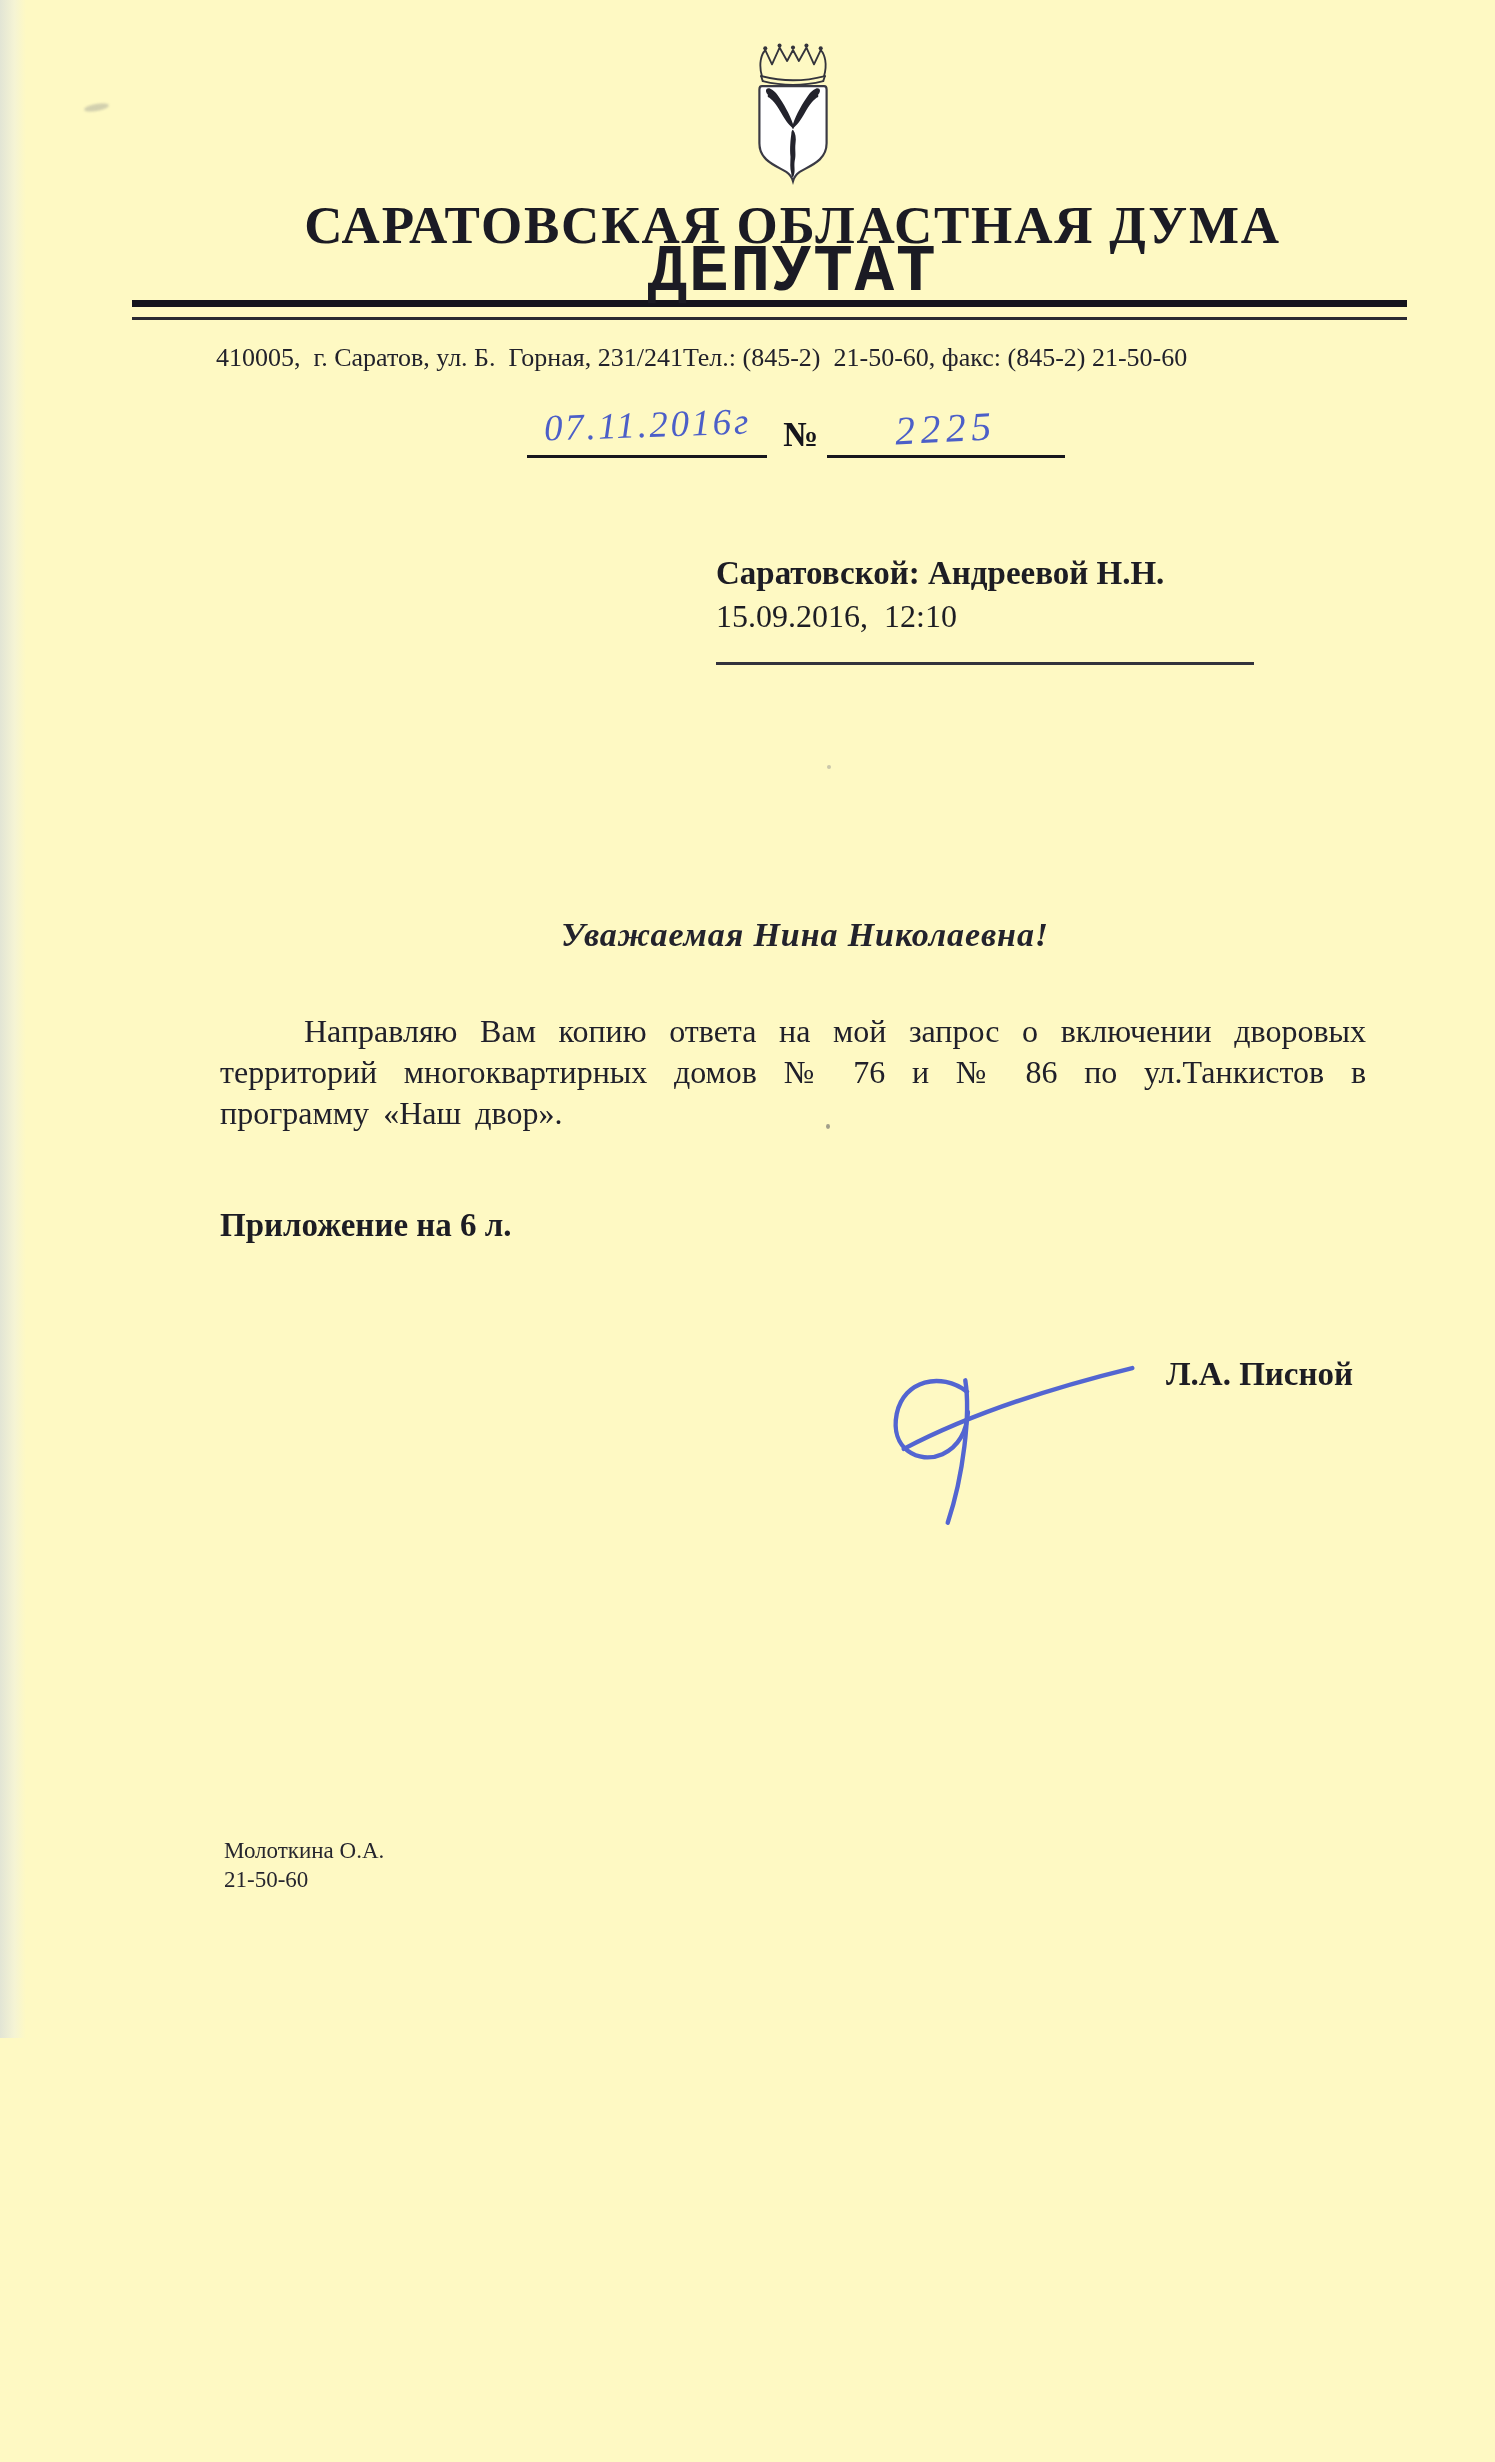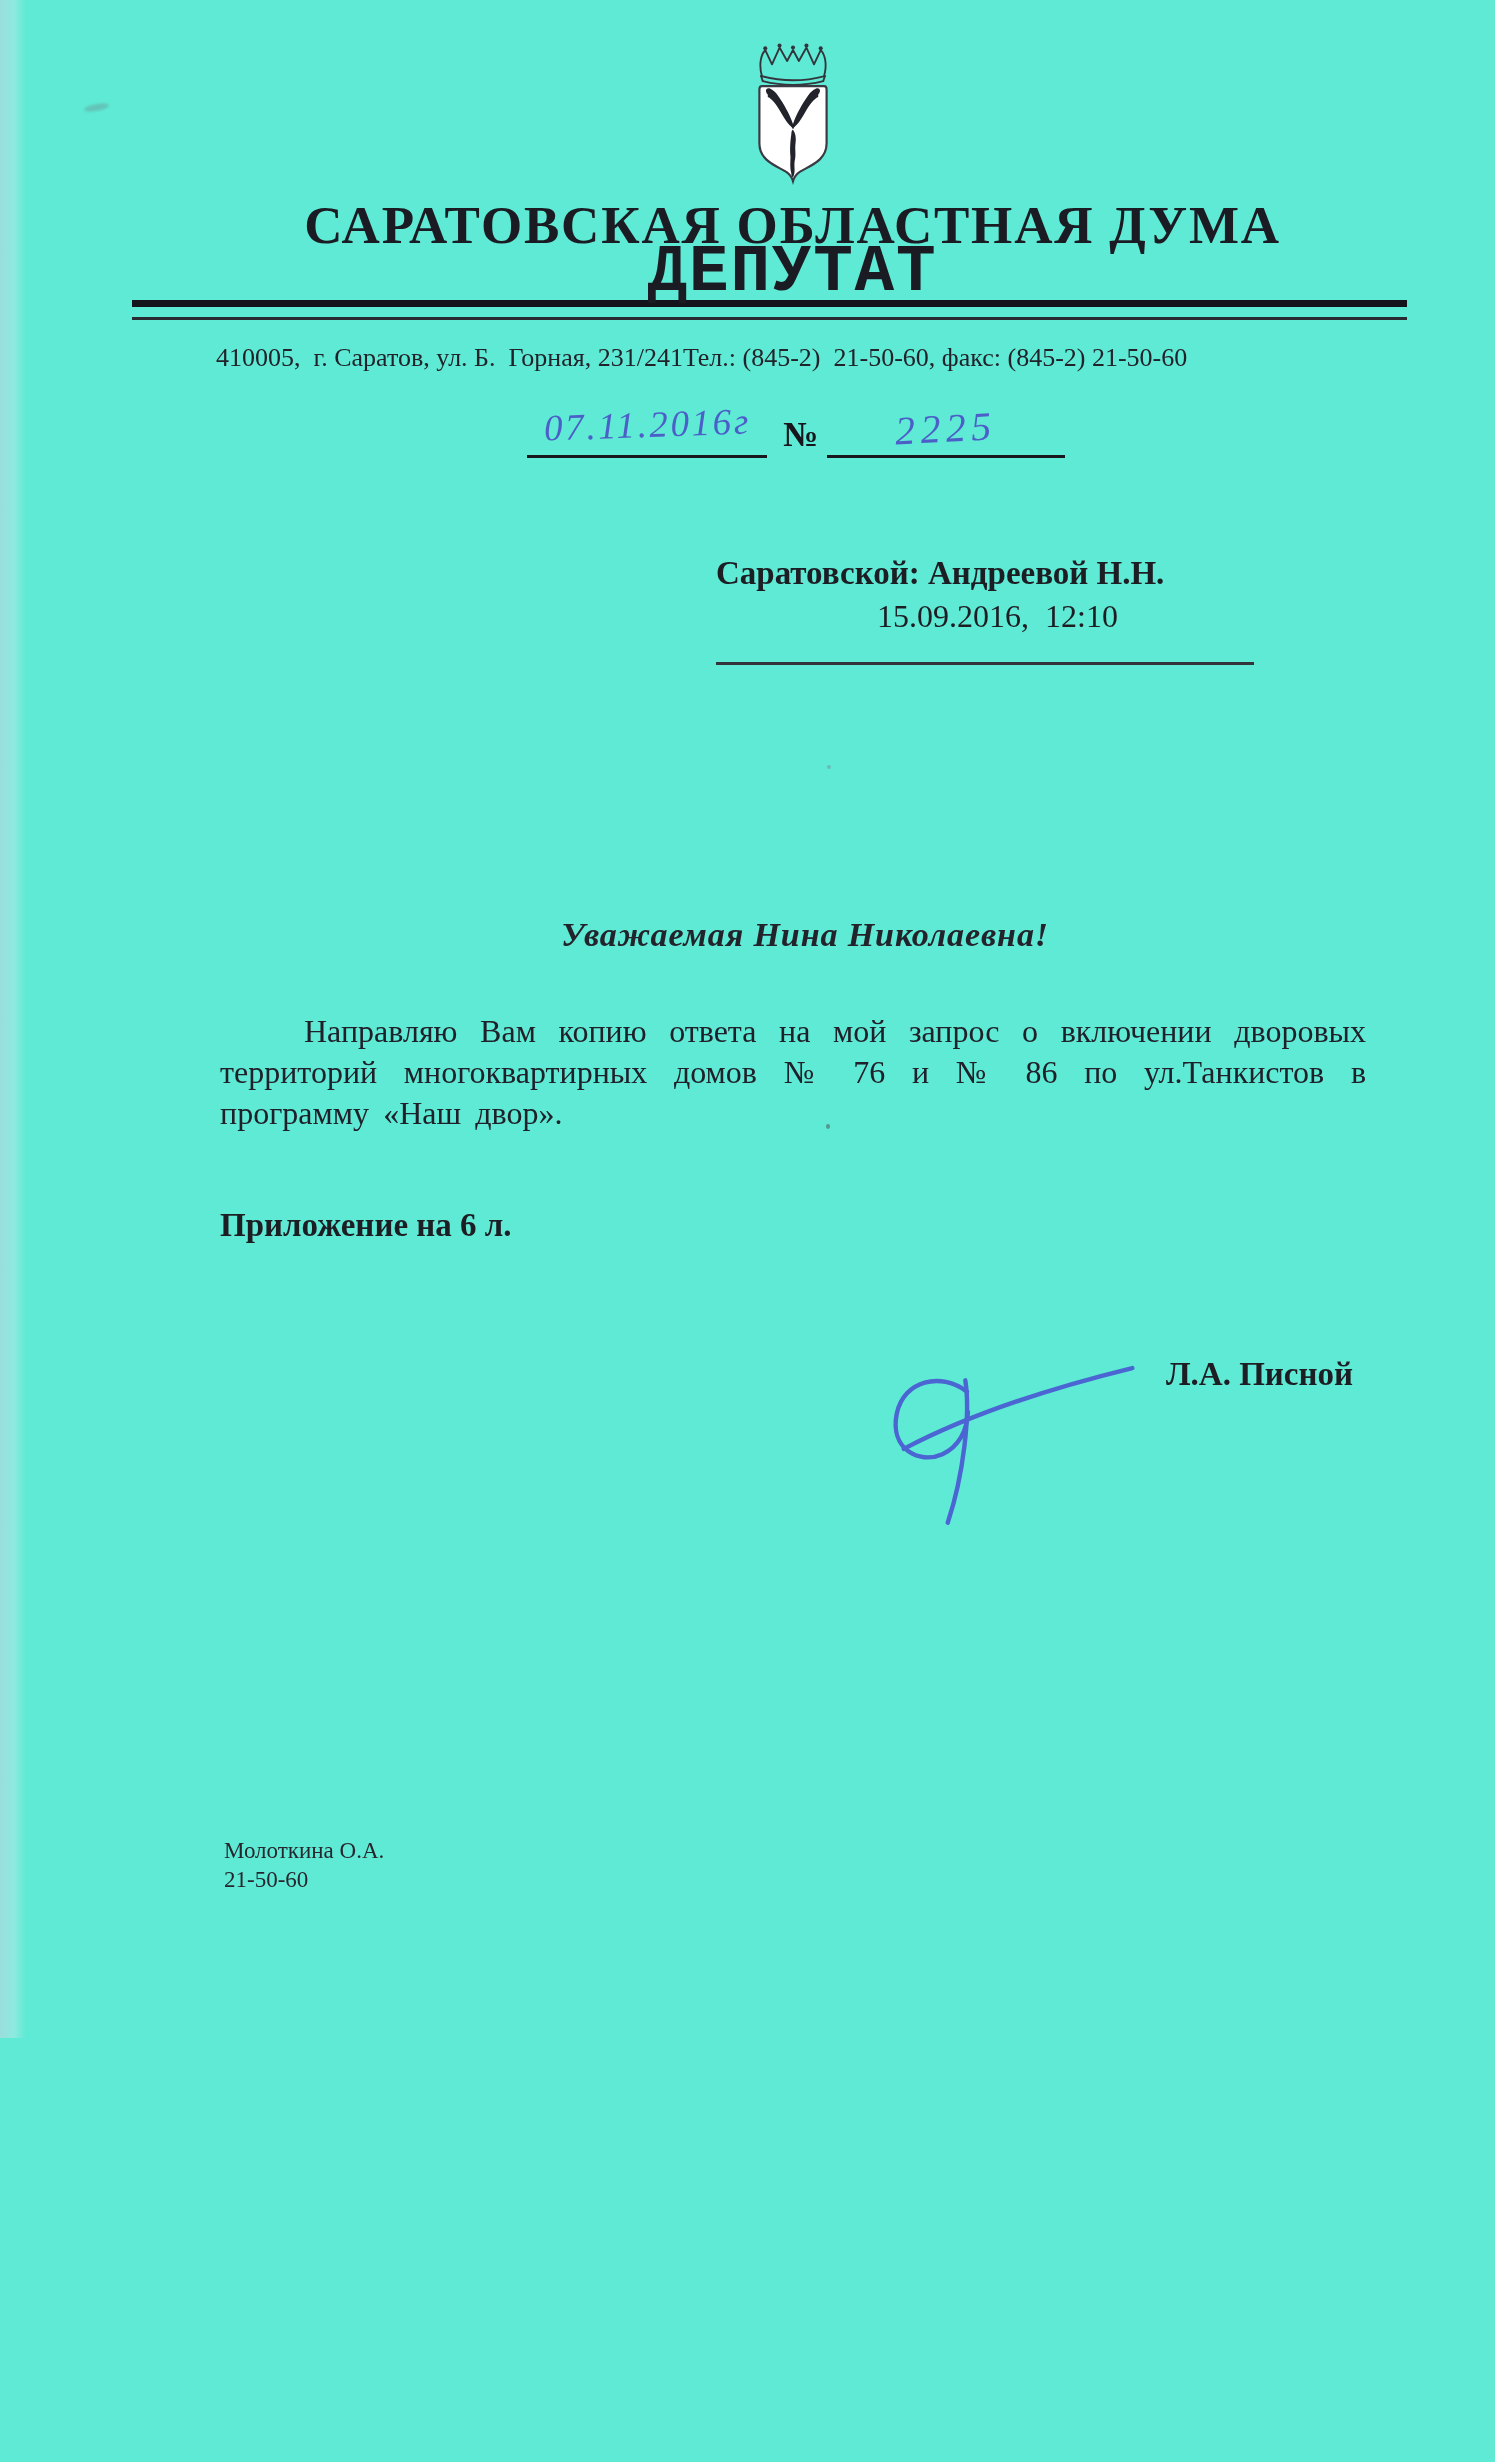--- a/index.html
+++ b/index.html
@@ -1,19 +1,19 @@
 <!DOCTYPE html>
 <html lang="ru" style="--ink: #4c5fc8; --print: #1d1d24;font-size:14px"><head>
 <meta charset="utf-8">
 <style>
   :root { --ink:#4c5fc8; --print:#1d1d24; }
   * { margin:0; padding:0; box-sizing:border-box; }
   html,body { background:#ffffff; }
   #page {
-    position:relative; width:1495px; height:2462px; background:#5eead4;
+    position:relative; width:1495px; height:2462px; background:#fef9c3;
     font-family:"Liberation Serif","DejaVu Serif",serif; color:var(--print);
     overflow:hidden;
   }
   
   .edge-strip {
     position:absolute; left:0; top:0; width:26px; height:2038px;
     background:linear-gradient(to right, rgba(203,212,227,.55), rgba(228,234,244,.35) 55%, rgba(255,255,255,0));
   }
   .smudge, .dot { position:absolute; border-radius:50%; }
   .smudge-a { left:84px; top:104px; width:24.6px; height:7px; background:rgba(108,113,126,.30); filter:blur(0.9px); transform:rotate(-10deg); }
@@ -42,21 +42,21 @@
   .handwriting {
     display:inline-block; font-style:italic; color:var(--ink);
     letter-spacing:2.6px; transform:rotate(-2deg);
   }
   .hw-date { font-size:37px; }
   .hw-num  { font-size:40px; letter-spacing:5.3px; transform:rotate(-3deg) translateY(1.8px); }
   .ref-no { font-weight:bold; font-size:35px; margin:0 8.8px 3.5px 16px; color:#16161c; }
   
   .recipient { position:absolute; left:716px; top:554px; width:563px; }
   .rcpt-to { font-weight:bold; font-size:33px; line-height:39px; }
-  .rcpt-dt { font-size:32px; line-height:35px; margin-top:6.2px; white-space:pre;text-align:center; }
+  .rcpt-dt { font-size:32px; line-height:35px; margin-top:6.2px; white-space:pre; }
   .rcpt-rule { width:538px; height:2.6px; background:#33333c; margin-top:28px; }
   .rcpt-src { font-size:30px; margin-top:13px; }
   
   .salutation {
     position:absolute; left:561px; top:916px;
     font-weight:bold; font-style:italic; font-size:34px; letter-spacing:0.9px; color:#23232c;text-align:right;
   }
   .body-par {
     position:absolute; left:220px; top:1011px; width:1146px;
     font-size:32px; line-height:41px; text-align:justify; text-indent:84px;

